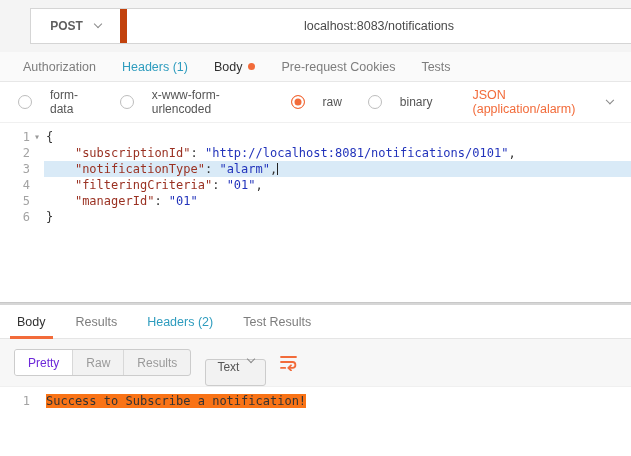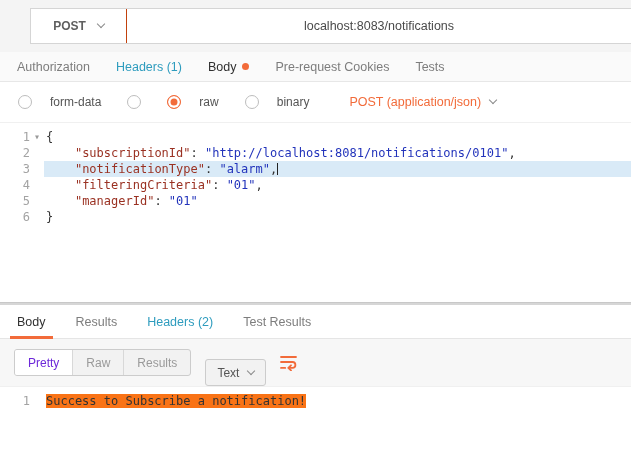--- a/index.html
+++ b/index.html
@@ -7,29 +7,29 @@
   body {
     font-family:"Liberation Sans", sans-serif;
     font-size:12px; color:#333; background:#fff; overflow:hidden;
   }
   .app { display:flex; flex-direction:column; width:631px; height:456px; }
 
   
   .top-bar { background:#F4F4F4; padding:8px 0 8px 30px; flex:0 0 52px; }
   .url-box { display:flex; height:36px; background:#fff; border:1px solid #D5D5D5; border-right:none; }
   .method { flex:0 0 96px; display:flex; align-items:center; justify-content:center; gap:12px;
-            border-right:1px solid #c2410c; color:#5f5f5f; font-weight:bold; font-size:12px; cursor:pointer; }
+            border-right:7px solid #c2410c; color:#5f5f5f; font-weight:bold; font-size:12px; cursor:pointer; }
   .chev { display:inline-block; width:6px; height:6px; border-right:1.4px solid #8a8a8a;
           border-bottom:1.4px solid #8a8a8a; transform:rotate(45deg); margin-top:-4px; }
   .url-input { flex:1; border:none; outline:none; background:transparent; padding:0 14px;
                font-family:"Liberation Sans", sans-serif; font-size:12.5px; color:#4a4a4a;text-align:center; }
 
   
   .req-tabs { flex:0 0 30px; display:flex; align-items:center; background:#FAFAFA;
-              border-bottom:1px solid #E7E7E7; padding:0 4px; }
+              border-bottom:1px solid #E7E7E7; padding:0 10px; }
   .tab { padding:0 13px; height:100%; display:flex; align-items:center; gap:6px;
          color:#7d7d7d; font-size:12.5px; cursor:pointer; white-space:nowrap; }
   .tab.count { color:var(--count-teal,#2E9CBE); }
   .tab.active { color:#303030; }
   .dot { width:7px; height:7px; border-radius:50%; background:var(--accent-orange,#F26B3A); }
 
   
   .body-mode { flex:0 0 40px; display:flex; align-items:center; padding:0 18px; background:#fff; }
   .radio-opt { display:flex; align-items:center; gap:18px; margin-right:26px; color:#555; cursor:pointer; }
   .radio { width:14px; height:14px; border-radius:50%; border:1px solid #BDBDBD; background:#fff; flex:0 0 auto; }
@@ -65,21 +65,21 @@
   .resp-tabs .tab.active::after { content:""; position:absolute; left:8px; right:8px; bottom:-1px;
                height:3px; background:var(--accent-orange,#F26B3A); }
 
   
   .resp-toolbar { flex:0 0 46px; display:flex; align-items:center; background:#F7F7F7; padding:0 14px; }
   .btn-group { display:flex; border:1px solid #CCC; border-radius:3px; overflow:hidden; height:27px; background:#F2F2F2; }
   .vbtn { border:none; background:transparent; padding:0 13px; font-family:"Liberation Sans", sans-serif;
           font-size:12px; color:#9a9a9a; cursor:pointer; }
   .vbtn + .vbtn { border-left:1px solid #D8D8D8; }
   .vbtn.active { background:#fff; color:#6d28d9; }
-  .fmt-dd { display:flex; align-items:center; gap:9px; margin-left:14px; height:27px; padding:0 11px;
+  .fmt-dd { display:flex; gap:9px; margin-left:14px; height:27px; padding:0 11px;
             border:1px solid #CCC; border-radius:3px; color:#555; cursor:pointer; background:#F2F2F2;margin-top:20px; }
   .wrap-btn { margin-left:13px; display:flex; align-items:center; cursor:pointer; }
 </style>
 </head>
 <body style="--accent-orange: #F26B3A; --count-teal: #2E9CBE; --json-key: #9A3122; --json-string: #2233BB; --selection-blue: #D9EAF7;">
 
 <div class="app">
 
   <div class="top-bar">
     <div class="url-box">
@@ -110,31 +110,32 @@
     </div>
   </div>
 
   <div class="body-mode">
     <label class="radio-opt">
       <span class="radio"></span>
       <span>form-data</span>
     </label>
     <label class="radio-opt">
       <span class="radio"></span>
+      <span>x-www-form-urlencoded</span>
     </label>
     <label class="radio-opt">
       <span class="radio selected"></span>
       <span>raw</span>
     </label>
     <label class="radio-opt">
       <span class="radio"></span>
       <span>binary</span>
     </label>
     <div class="lang-dd">
-      <span class="lang">POST (application/json)</span>
+      <span class="lang">JSON (application/alarm)</span>
       <span class="chev"></span>
     </div>
   </div>
 
   <div class="editor req-editor">
     <div id="req-lines">
         <div class="code-row">
           <div class="gutter">1</div>
           <div class="foldcol">▾</div>
           <div class="code"><span class="tok-punct">{</span></div>

